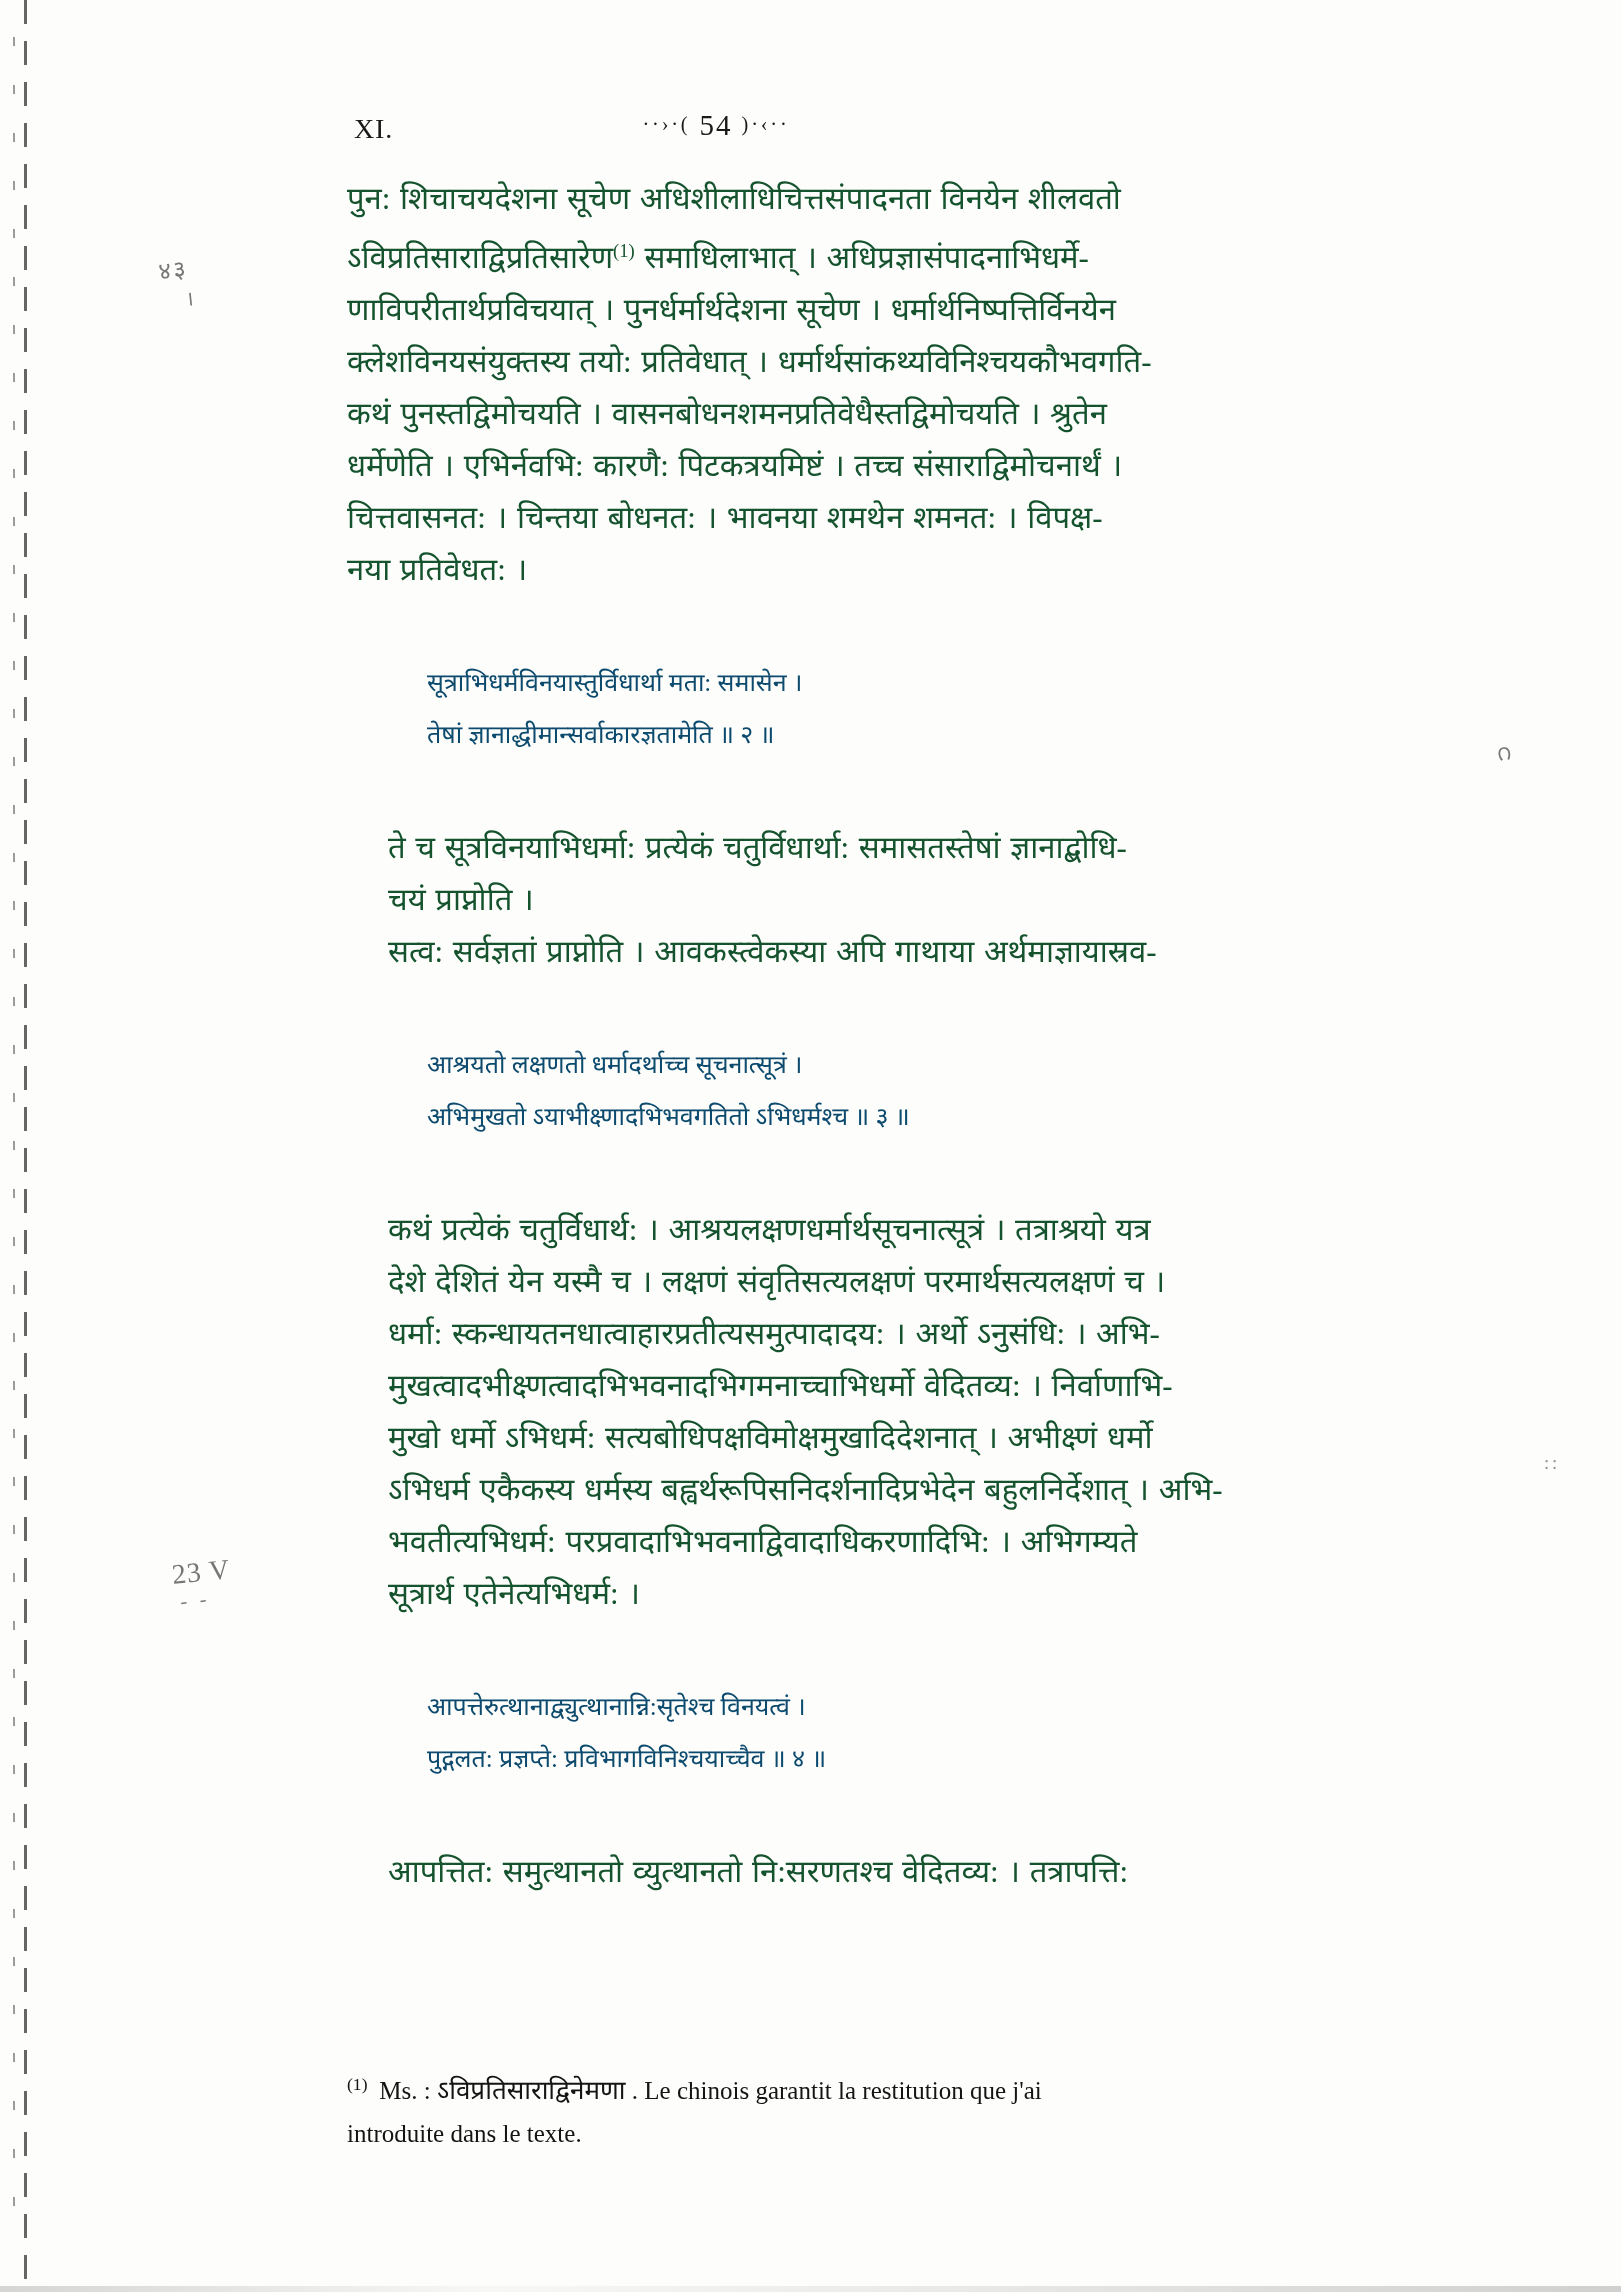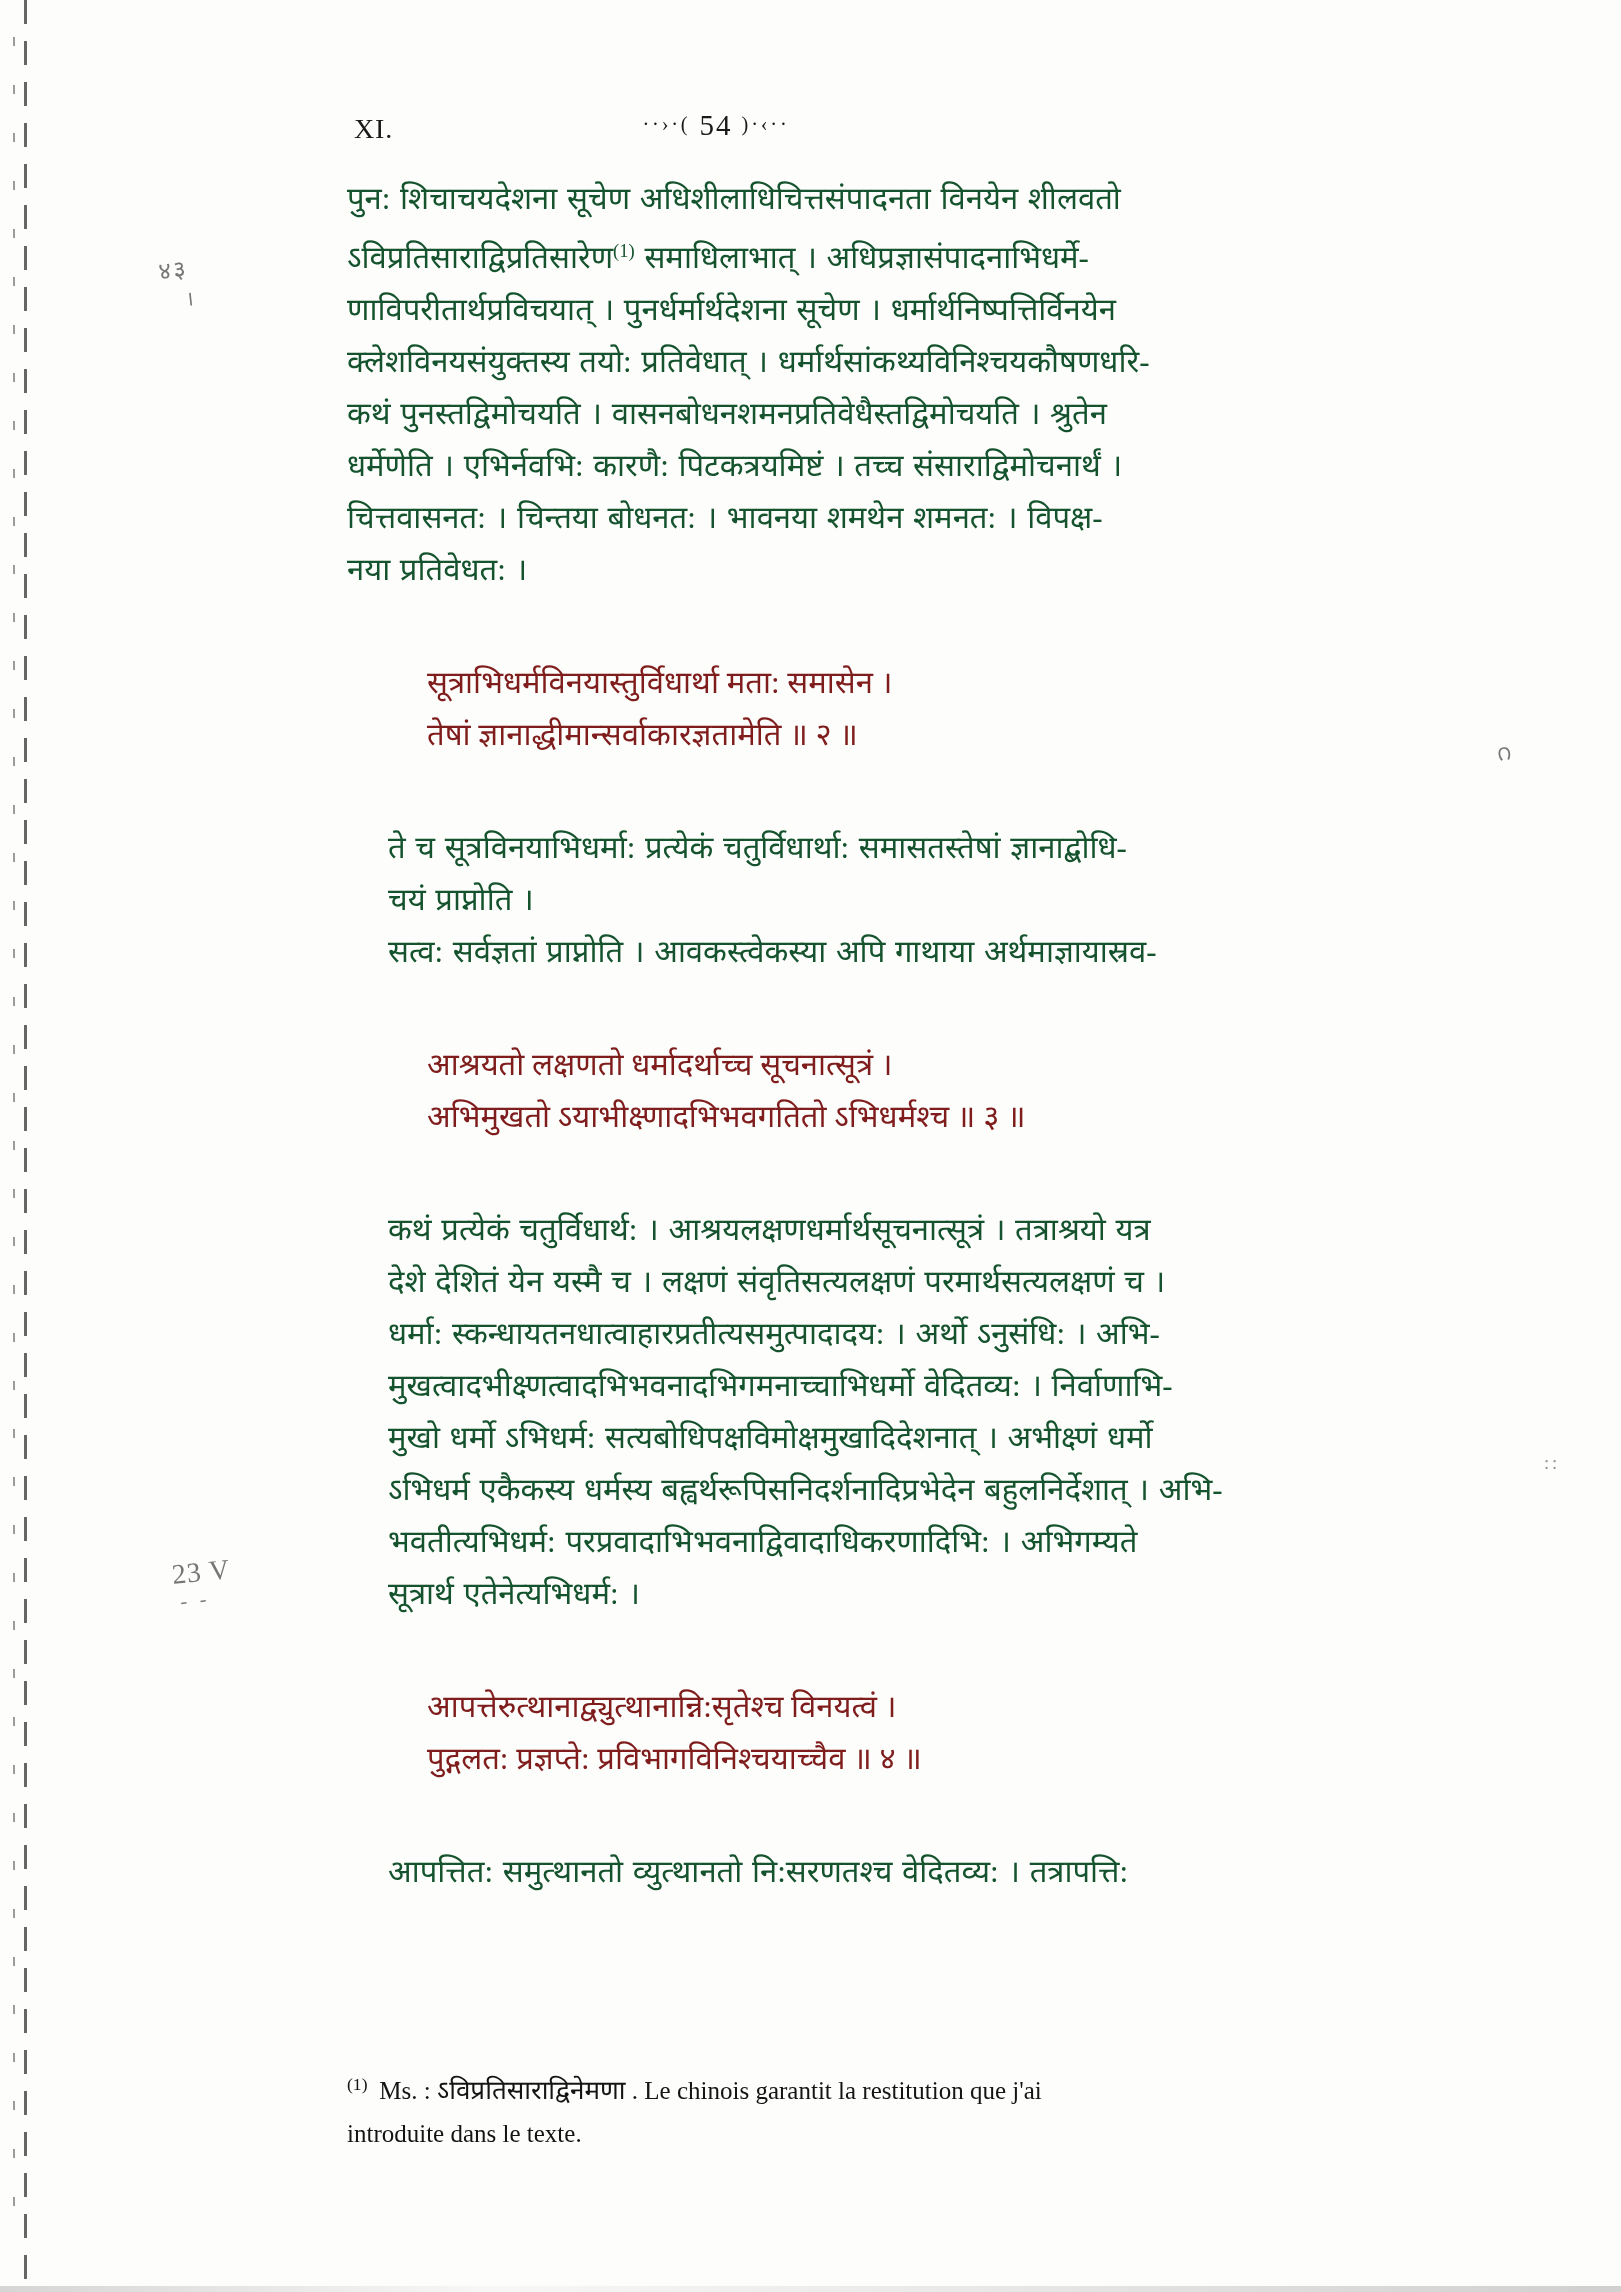--- a/index.html
+++ b/index.html
@@ -133,23 +133,23 @@
     font-size: 31px;
     line-height: 52px;
     color: #14532d;
     text-align: justify;
     text-justify: inter-word;
     word-spacing: 1.9px;
   }
   .para.indent { text-indent: 41px; }
   .verse {
     font-family: "Liberation Serif", serif;
-    font-size: 31px;
+    font-size: 25px;
     line-height: 52px;
-    color: #7f1d1d;
+    color: #0c4a6e;
     margin-left: 80px;
   }
   .gap-lg { height: 61px; }
   .footnote-sup {
     font-size: 18.6px;
     vertical-align: super;
   }
 
   
   .footnote {
@@ -202,21 +202,21 @@
   <div class="margin-right-dots">::</div>
 
   <div class="body">
 
     <div class="para">
       <div>पुन: शिचाचयदेशना सूचेण अधिशीलाधिचित्तसंपादनता विनयेन शीलवतो</div>
       <div>
         <span>ऽविप्रतिसाराद्विप्रतिसारेण<span class="footnote-sup">(1)</span> समाधिलाभात् । अधिप्रज्ञासंपादनाभिधर्मे-</span>
       </div>
       <div>णाविपरीतार्थप्रविचयात् । पुनर्धर्मार्थदेशना सूचेण । धर्मार्थनिष्पत्तिर्विनयेन</div>
-      <div>क्लेशविनयसंयुक्तस्य तयो: प्रतिवेधात् । धर्मार्थसांकथ्यविनिश्चयकौषणधरि-</div>
+      <div>क्लेशविनयसंयुक्तस्य तयो: प्रतिवेधात् । धर्मार्थसांकथ्यविनिश्चयकौभवगति-</div>
       <div>कथं पुनस्तद्विमोचयति । वासनबोधनशमनप्रतिवेधैस्तद्विमोचयति । श्रुतेन</div>
       <div>धर्मेणेति । एभिर्नवभि: कारणै: पिटकत्रयमिष्टं । तच्च संसाराद्विमोचनार्थं ।</div>
       <div>चित्तवासनत: । चिन्तया बोधनत: । भावनया शमथेन शमनत: । विपक्ष-</div>
       <div>नया प्रतिवेधत: ।</div>
     </div>
 
     <div class="gap-lg"></div>
 
     <div class="verse">
       <div>सूत्राभिधर्मविनयास्तुर्विधार्था मता: समासेन ।</div>

